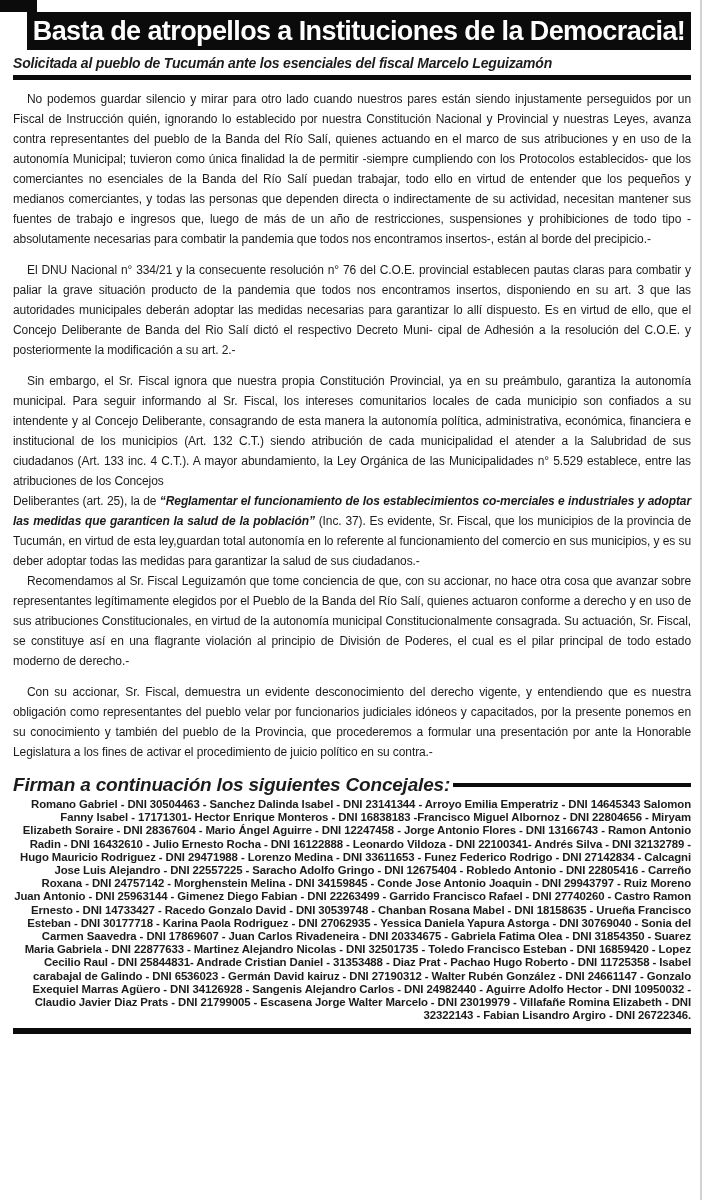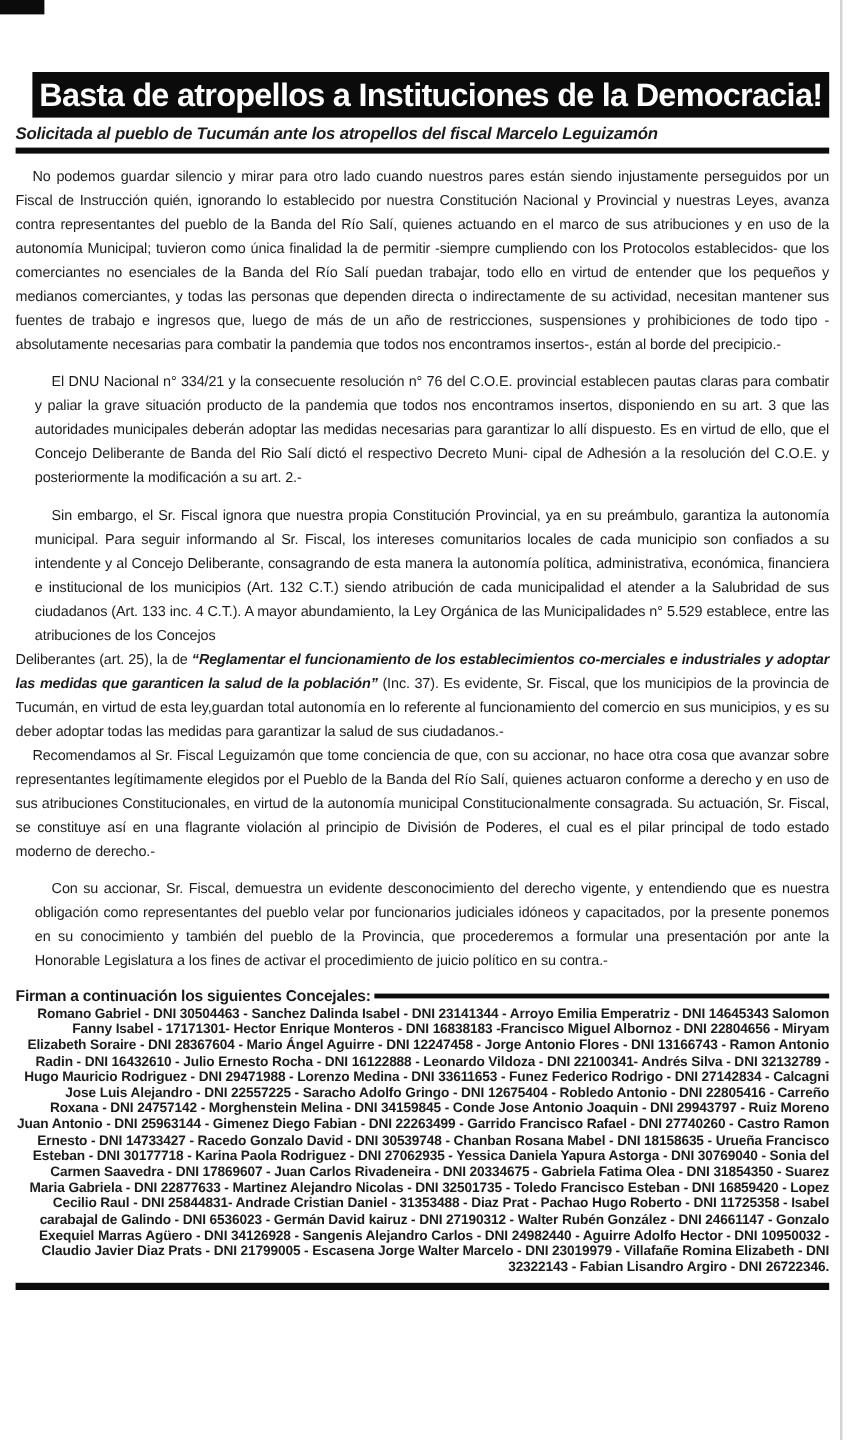--- a/index.html
+++ b/index.html
@@ -19,45 +19,44 @@
     position:absolute;top:0;left:0;width:37px;height:12px;background:#0b0b0b;
   }
   .content{padding:12px 20px 0 13px;}
   .title-bar{
     margin-left:14px;
     background:#0b0b0b;color:#ffffff;
     height:38px;
     display:flex;align-items:center;justify-content:center;
     font-weight:bold;font-size:27px;letter-spacing:-0.6px;
     white-space:nowrap;
-    margin-top:48px;
   }
   .subtitle{
     font-style:italic;font-weight:bold;
     font-size:14px;letter-spacing:-0.2px;
     margin:5px 0 4px 0;
   }
   .top-rule{height:5px;background:#0b0b0b;margin-bottom:9px;}
   .body p{
     margin:0;
     font-size:12px;line-height:20px;
     text-align:justify;
     text-indent:14px;
     letter-spacing:-0.1px;
   }
-  .body p.gap{margin-top:11px;margin-left:16px;}
+  .body p.gap{margin-top:11px;}
   .body p.noindent{text-indent:0;}
   .statute-quote{font-weight:bold;font-style:italic;}
   .sign-head-row{
     display:flex;align-items:center;
     margin-top:12px;
   }
   .sign-head{
-    font-weight:bold;
-    font-size:13px;letter-spacing:-0.2px;
+    font-weight:bold;font-style:italic;
+    font-size:19px;letter-spacing:-0.2px;
     white-space:nowrap;
   }
   .sign-rule{flex:1;height:4px;background:#0b0b0b;margin-left:3px;}
   .sign-list{
     margin-top:2px;
     font-size:11.4px;line-height:13.2px;
     font-weight:600;
     letter-spacing:-0.1px;
     text-align:right;
   }
@@ -69,21 +68,21 @@
 <div class="page">
   <div class="corner-mark"></div>
   <div class="scan-edge"></div>
 
   <div class="content">
 
     <div class="title-bar">
       <span>Basta de atropellos a Instituciones de la Democracia!</span>
     </div>
 
-    <div class="subtitle">Solicitada al pueblo de Tucumán ante los atropellos del fiscal Marcelo Leguizamón</div>
+    <div class="subtitle">Solicitada al pueblo de Tucumán ante los esenciales del fiscal Marcelo Leguizamón</div>
 
     <div class="top-rule"></div>
 
     <div class="body">
       <p>No podemos guardar silencio y mirar para otro lado cuando nuestros pares están siendo injustamente perseguidos por un Fiscal de Instrucción quién, ignorando lo establecido por nuestra Constitución Nacional y Provincial y nuestras Leyes, avanza contra representantes del pueblo de la Banda del Río Salí, quienes actuando en el marco de sus atribuciones y en uso de la autonomía Municipal; tuvieron como única finalidad la de permitir -siempre cumpliendo con los Protocolos establecidos- que los comerciantes no esenciales de la Banda del Río Salí puedan trabajar, todo ello en virtud de entender que los pequeños y medianos comerciantes, y todas las personas que dependen directa o indirectamente de su actividad, necesitan mantener sus fuentes de trabajo e ingresos que, luego de más de un año de restricciones, suspensiones y prohibiciones de todo tipo -absolutamente necesarias para combatir la pandemia que todos nos encontramos insertos-, están al borde del precipicio.-</p>
       <p class="gap">El DNU Nacional n° 334/21 y la consecuente resolución n° 76 del C.O.E. provincial establecen pautas claras para combatir y paliar la grave situación producto de la pandemia que todos nos encontramos insertos, disponiendo en su art. 3 que las autoridades municipales deberán adoptar las medidas necesarias para garantizar lo allí dispuesto. Es en virtud de ello, que el Concejo Deliberante de Banda del Rio Salí dictó el respectivo Decreto Muni- cipal de Adhesión a la resolución del C.O.E. y posteriormente la modificación a su art. 2.-</p>
       <p class="gap">Sin embargo, el Sr. Fiscal ignora que nuestra propia Constitución Provincial, ya en su preámbulo, garantiza la autonomía municipal. Para seguir informando al Sr. Fiscal, los intereses comunitarios locales de cada municipio son confiados a su intendente y al Concejo Deliberante, consagrando de esta manera la autonomía política, administrativa, económica, financiera e institucional de los municipios (Art. 132 C.T.) siendo atribución de cada municipalidad el atender a la Salubridad de sus ciudadanos (Art. 133 inc. 4 C.T.). A mayor abundamiento, la Ley Orgánica de las Municipalidades n° 5.529 establece, entre las atribuciones de los Concejos</p>
       <p class="noindent"><span>Deliberantes (art. 25), la de </span><span class="statute-quote">“Reglamentar el funcionamiento de los establecimientos co-merciales e industriales y adoptar las medidas que garanticen la salud de la población”</span><span> (Inc. 37). Es evidente, Sr. Fiscal, que los municipios de la provincia de Tucumán, en virtud de esta ley,guardan total autonomía en lo referente al funcionamiento del comercio en sus municipios, y es su deber adoptar todas las medidas para garantizar la salud de sus ciudadanos.-</span></p>
       <p>Recomendamos al Sr. Fiscal Leguizamón que tome conciencia de que, con su accionar, no hace otra cosa que avanzar sobre representantes legítimamente elegidos por el Pueblo de la Banda del Río Salí, quienes actuaron conforme a derecho y en uso de sus atribuciones Constitucionales, en virtud de la autonomía municipal Constitucionalmente consagrada. Su actuación, Sr. Fiscal, se constituye así en una flagrante violación al principio de División de Poderes, el cual es el pilar principal de todo estado moderno de derecho.-</p>
       <p class="gap">Con su accionar, Sr. Fiscal, demuestra un evidente desconocimiento del derecho vigente, y entendiendo que es nuestra obligación como representantes del pueblo velar por funcionarios judiciales idóneos y capacitados, por la presente ponemos en su conocimiento y también del pueblo de la Provincia, que procederemos a formular una presentación por ante la Honorable Legislatura a los fines de activar el procedimiento de juicio político en su contra.-</p>

